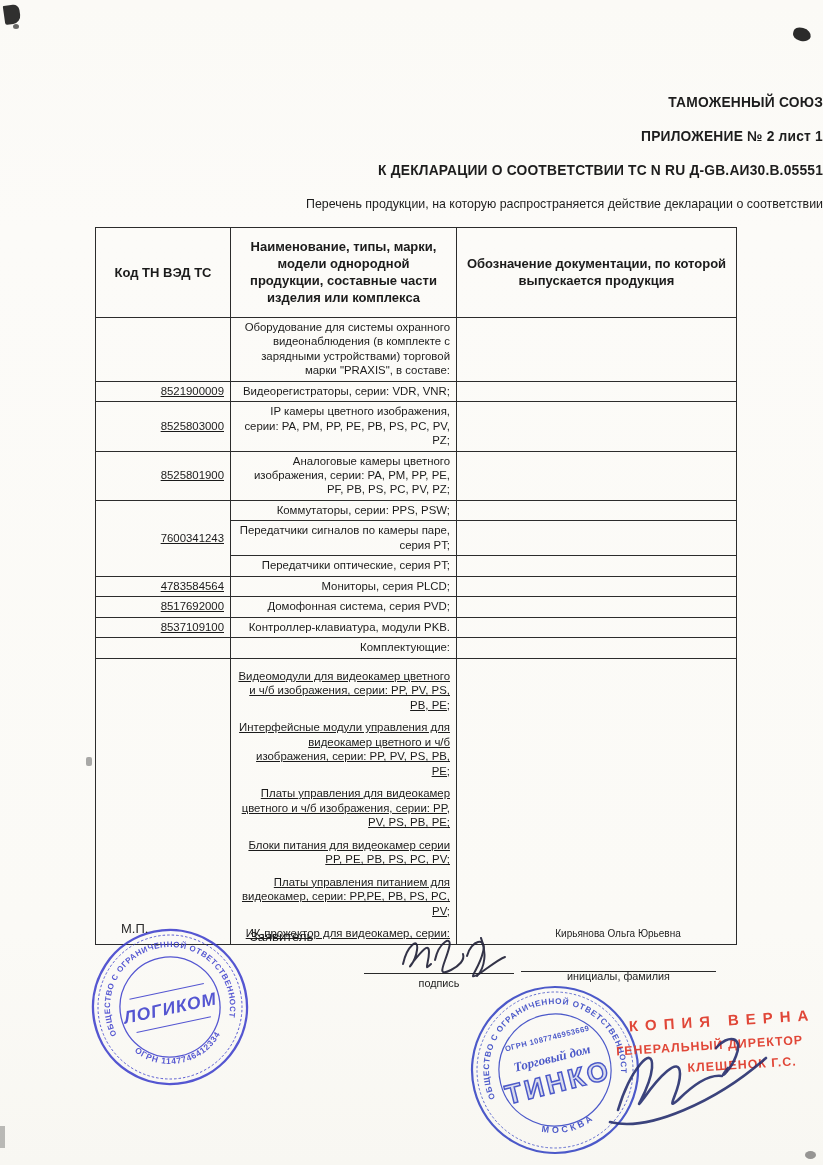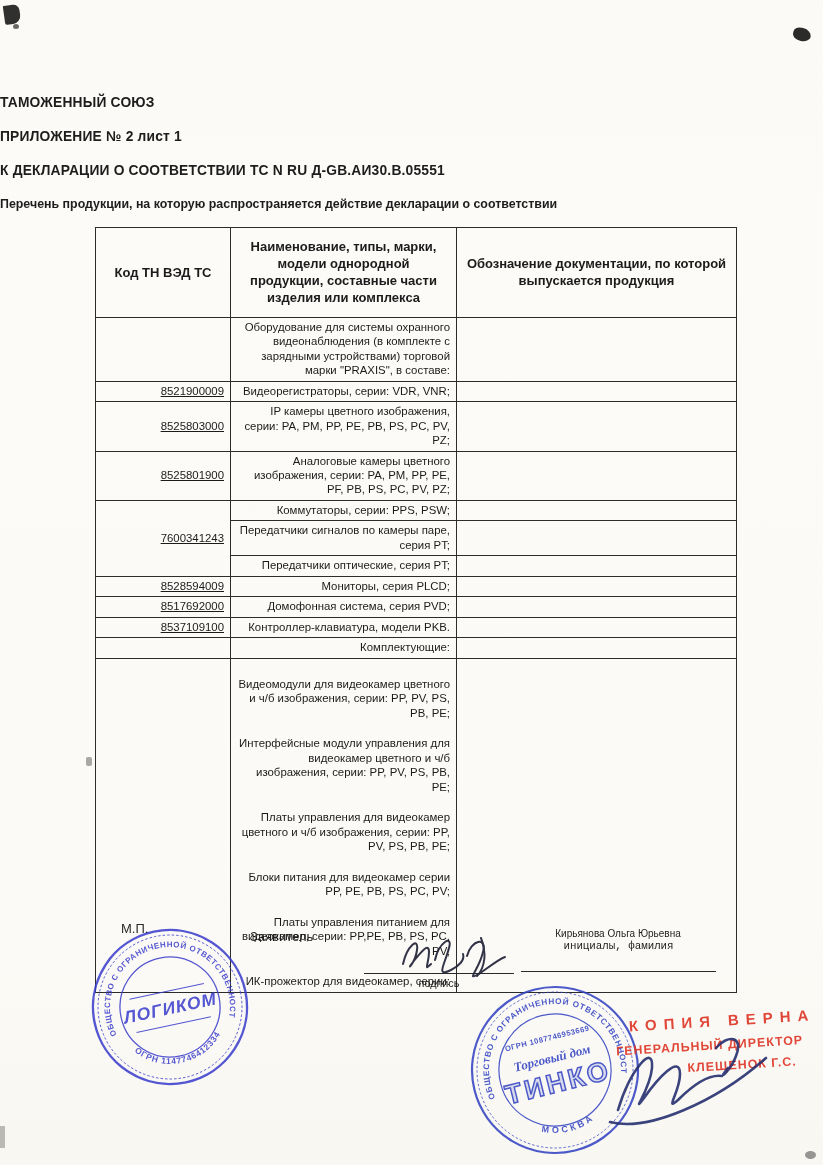--- a/index.html
+++ b/index.html
@@ -6,53 +6,53 @@
   body { background: #8f8f8f; font-family: "Liberation Sans", sans-serif; }
   .page {
     position: relative;
     width: 823px; height: 1165px;
     margin: 0 auto;
     background: linear-gradient(180deg, #fbfaf6 0%, #fcfbf8 20%, #fbfaf6 80%, #f8f7f2 100%);
     color: #1d1d1d;
     overflow: hidden;
   }
   
-  .titles { padding-top: 95px; text-align: left; }
+  .titles { padding-top: 95px; text-align: right; }
   .t { font-weight: 700; font-size: 13.8px; letter-spacing: .2px; margin-bottom: 19px; }
-  .subtitle { font-size: 12.4px; font-weight: 700; }
+  .subtitle { font-size: 12.4px; font-weight: 400; }
   
   .doc-table {
     margin: 16px 0 0 95px;
     width: 641px;
     border-collapse: collapse;
     table-layout: fixed;
     font-size: 11.4px;
     line-height: 1.27;
     color: #1b1b1b;
   }
   .doc-table col.c1 { width: 135px; }
   .doc-table col.c2 { width: 226px; }
   .doc-table col.c3 { width: 280px; }
   .doc-table th, .doc-table td { border: 1px solid #2c2c2c; }
   .doc-table th {
     font-size: 13px; font-weight: 700; text-align: center;
     vertical-align: middle; padding: 10px 9px; line-height: 1.32;
   }
   .doc-table td { vertical-align: top; padding: 2px 6px 3px; text-align: right; }
   .doc-table td.code { vertical-align: middle; text-decoration: underline; }
-  .doc-table td.name p { margin: 16px 0 5px; }
+  .doc-table td.name p { margin: 8px 0 5px; text-decoration: underline; }
   .doc-table td.name p:last-child { margin-bottom: 0; }
   
   .mp { position: absolute; left: 121px; top: 921px; font-size: 13px; z-index: 3; color: #2b2b2b; }
   .applicant { position: absolute; left: 250px; top: 929px; font-size: 13px; }
   .sigline1 { position: absolute; left: 364px; top: 973px; width: 150px; border-top: 1.5px solid #2a2a2a; }
   .cap1 { position: absolute; left: 364px; top: 977px; width: 150px; text-align: center; font-size: 10.8px; }
   .name-block { position: absolute; left: 543px; top: 928px; width: 150px; text-align: center; font-size: 10px; line-height: 1.28; }
   .sigline2 { position: absolute; left: 521px; top: 971px; width: 195px; border-top: 1.5px solid #2a2a2a; }
-  .cap2 { position: absolute; left: 521px; top: 940px; width: 195px; text-align: center; font-size: 10.8px; font-family: Liberation Mono, monospace; }
+  .cap2 { position: absolute; left: 521px; top: 970px; width: 195px; text-align: center; font-size: 10.8px; }
   .stamp-left  { position: absolute; left: 90px;  top: 927px; width: 160px; height: 160px; z-index: 2; }
   .stamp-right { position: absolute; left: 469px; top: 984px; width: 172px; height: 172px; z-index: 2; }
   .sig1 { position: absolute; left: 395px; top: 926px; width: 115px; height: 54px; z-index: 2; }
   .sig2 { position: absolute; left: 596px; top: 1024px; width: 180px; height: 116px; z-index: 4; }
   .copy-block {
     position: absolute; left: 616px; top: 1012px; width: 210px;
     color: #df3a2a; font-weight: 700; transform: rotate(-3.5deg);
     z-index: 3; opacity: .93;
   }
   .copy-l1 { font-size: 15px;  letter-spacing: 7px;   white-space: nowrap; padding-left: 14px; }
@@ -127,32 +127,32 @@
       </tr>
       <tr>
         <td class="name">Передатчики сигналов по камеры паре, серия PT;</td>
         <td class="doc"></td>
       </tr>
       <tr>
         <td class="name">Передатчики оптические, серия PT;</td>
         <td class="doc"></td>
       </tr>
       <tr>
-        <td class="code">8528594009</td>
+        <td class="code">4783584564</td>
         <td class="name">Мониторы, серия PLCD;</td>
         <td class="doc"></td>
       </tr>
       <tr>
         <td class="code">8517692000</td>
         <td class="name">Домофонная система, серия PVD;</td>
         <td class="doc"></td>
       </tr>
       <tr>
         <td class="code">8537109100</td>
-        <td class="name">Контроллер-клавиатура, модели PKB.</td>
+        <td class="name">Контроллер-клавиатура, модули PKB.</td>
         <td class="doc"></td>
       </tr>
       <tr>
         <td class="code"></td>
         <td class="name">Комплектующие:</td>
         <td class="doc"></td>
       </tr>
       <tr>
         <td class="code"></td>
         <td class="name">

